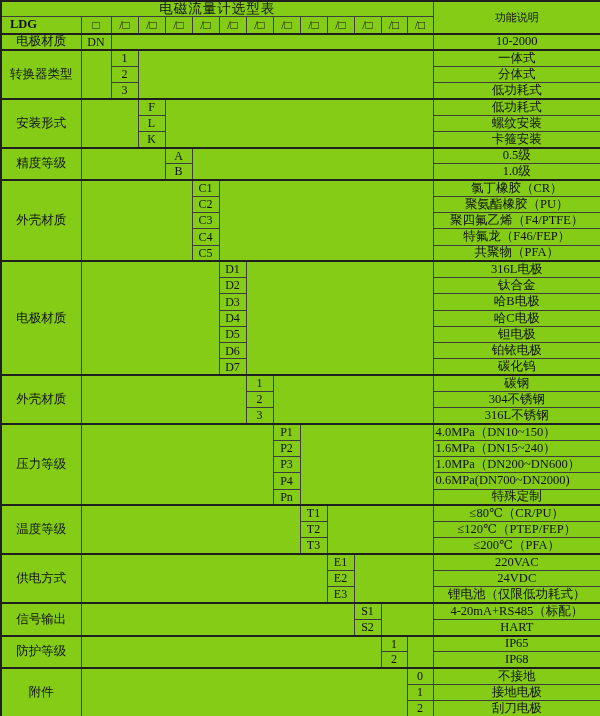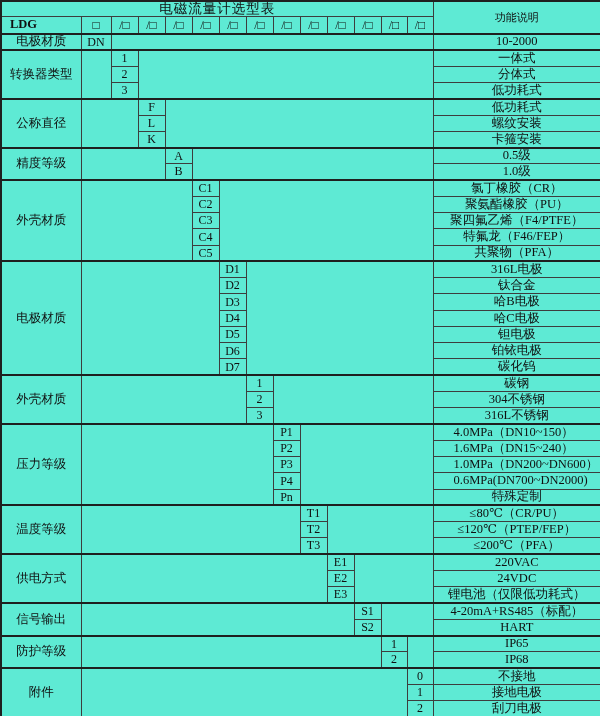--- a/index.html
+++ b/index.html
@@ -1,37 +1,37 @@
 <!DOCTYPE html>
 <html><head>
 <meta charset="utf-8">
 <style>
   html,body { margin:0; padding:0; background:#fff; }
-  .wrap { width:600px; height:716px; background:#5eead4; }
+  .wrap { width:600px; height:716px; background:#84cc16; }
   table {
     border-collapse:collapse; table-layout:fixed;
     width:600px; height:716px;
     border:2px solid #1f1f1f;
     font-family:"Liberation Serif","DejaVu Serif",serif;
   }
   td {
     border:1px solid #3d3d3d;
     padding:0; margin:0;
     text-align:center; vertical-align:middle;
     font-size:12.5px; color:#101010; line-height:1.05;
     white-space:nowrap; overflow:hidden;
   }
   tr.s > td { border-top:2px solid #1f1f1f; }   
   tr.t  { height:15px; }
   tr.h  { height:17px; }
   tr.r  { height:16.28px; }
   td.title { font-size:13.5px; letter-spacing:1px; }
   td.fn { font-size:11px; }
   td.lp { text-align:left; padding-left:8px;font-weight:bold; }   
-  td.dl { text-align:left; padding-left:20px; }   
+  td.dl { text-align:left; padding-left:2px; }   
   td.slot, td.c { font-size:12px; }
 </style>
 </head>
 <body>
 
 <div class="wrap">
 <table>
 <colgroup>
   <col style="width:80px">
         <col style="width:30px">
@@ -90,21 +90,21 @@
 <tr class="r">
           <td class="c">2</td>
           <td>分体式</td>
         </tr>
 <tr class="r">
           <td class="c">3</td>
           <td>低功耗式</td>
         </tr>
 
 <tr class="r s">
-  <td rowspan="3">公称直径</td>
+  <td rowspan="3">安装形式</td>
   <td rowspan="3" colspan="2"></td>
   <td class="c">F</td>
   <td rowspan="3" colspan="10"></td>
   <td>低功耗式</td>
 </tr>
 <tr class="r">
           <td class="c">L</td>
           <td>螺纹安装</td>
         </tr>
 <tr class="r">

